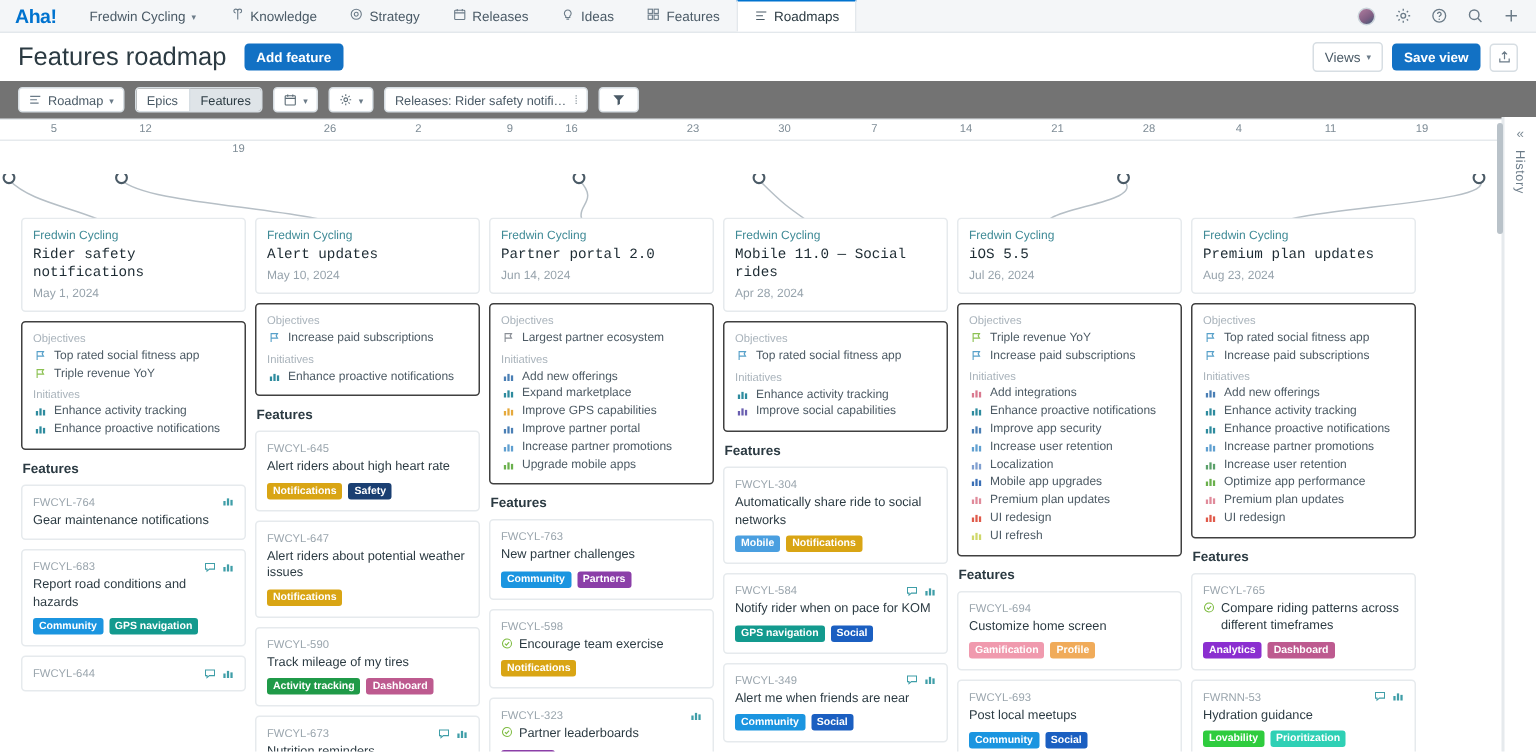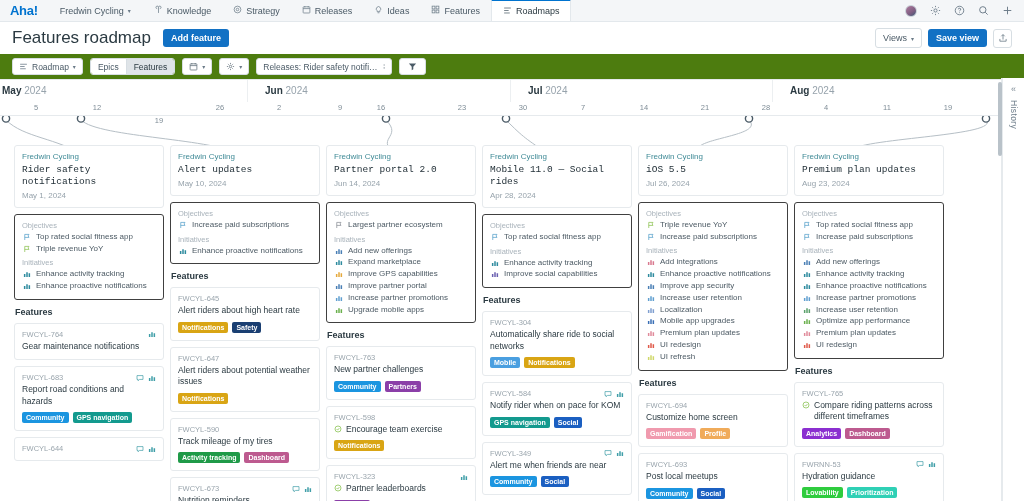--- a/index.html
+++ b/index.html
@@ -102,21 +102,21 @@
     display:flex;align-items:center;justify-content:center;
     color:#6b7b88; cursor:pointer;
   }
 
   
   .toolbar {
     height: 26px;
     display: flex; align-items: center; gap: 7px;
     padding: 0 12px 0 12px;
     border-bottom: 1px solid #e6eaed;
-    background: #4d7c0f;
+    background: #737373;
   }
   .tb {
     border: 1px solid #d7dee3;
     background: #fff;
     border-radius: 3px;
     height: 17px;
     display: flex; align-items: center;
     font-size: 8.5px;
     color: #4a5a66;
     padding: 0 6px;
@@ -354,29 +354,20 @@
     <span style="font-size:8px;color:#8a949c;">⁞</span>
   </div>
   <div class="tb" style="padding:0 8px;">
     <svg width="9" height="9" viewBox="0 0 16 16" fill="#4a5a66">
         <path d="M1.6 2.6h12.8L9.4 8.3v4.6l-2.8 1.6V8.3z"></path>
       </svg>
   </div>
 </div>
 
 <div class="timeline">
-  <div class="tl-months" id="tl-months">
-      <div class="tl-month" style="left: 2px;">May <span>2024</span></div>
-      <div class="tl-month" style="left: 265px;">Jun <span>2024</span></div>
-      <div class="tl-sep" style="left: 247px;"></div>
-      <div class="tl-month" style="left: 528px;">Jul <span>2024</span></div>
-      <div class="tl-sep" style="left: 510px;"></div>
-      <div class="tl-month" style="left: 790px;">Aug <span>2024</span></div>
-      <div class="tl-sep" style="left: 772px;"></div>
-    </div>
   <div class="tl-ticks" id="tl-ticks">
       <div class="tl-tick" style="left: 36px;">5</div>
       <div class="tl-tick" style="left: 97px;">12</div>
       <div class="tl-tick" style="left: 159px; margin-top: 13px;">19</div>
       <div class="tl-tick" style="left: 220px;">26</div>
       <div class="tl-tick" style="left: 279px;">2</div>
       <div class="tl-tick" style="left: 340px;">9</div>
       <div class="tl-tick" style="left: 381px;">16</div>
       <div class="tl-tick" style="left: 462px;">23</div>
       <div class="tl-tick" style="left: 523px;">30</div>

